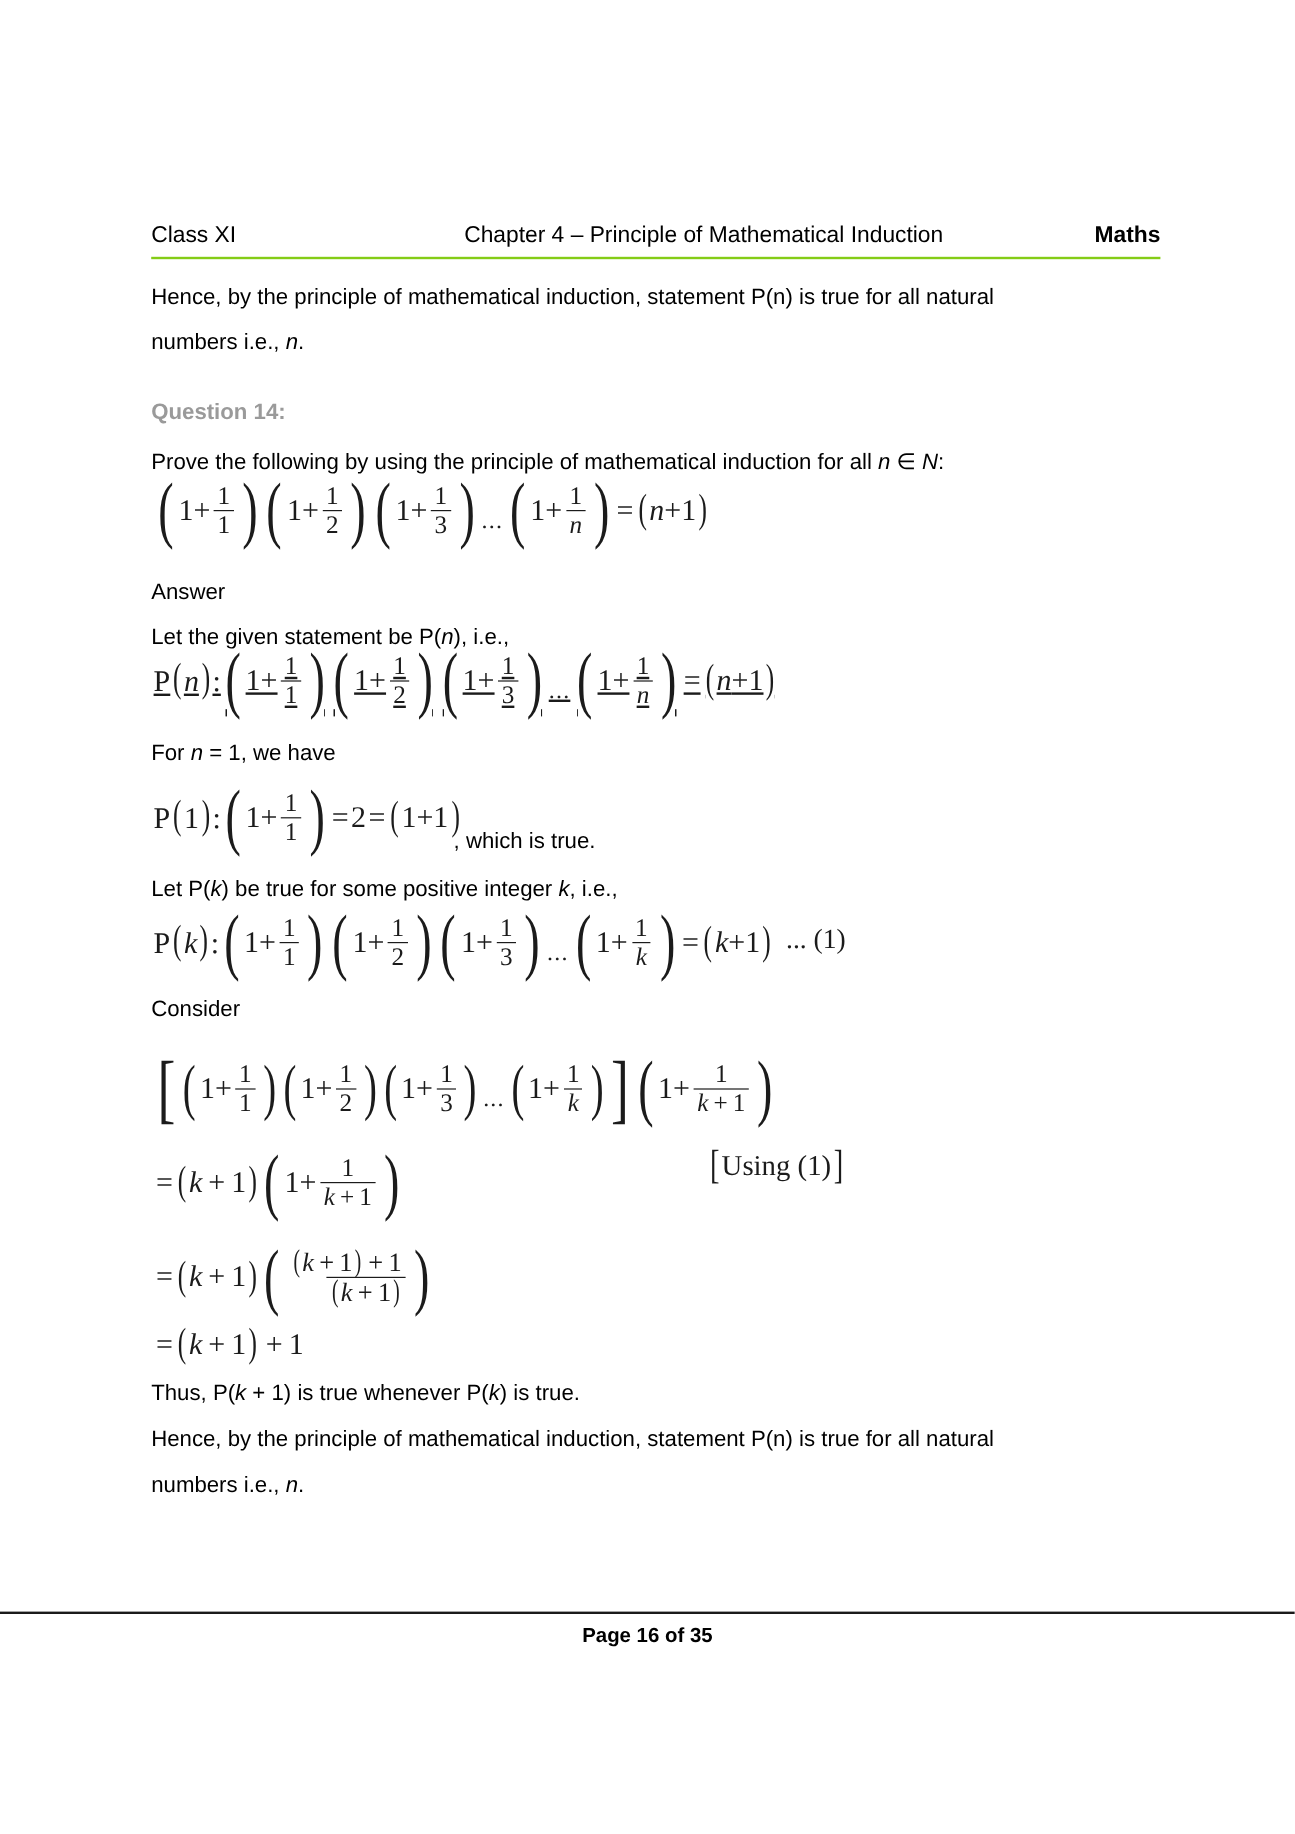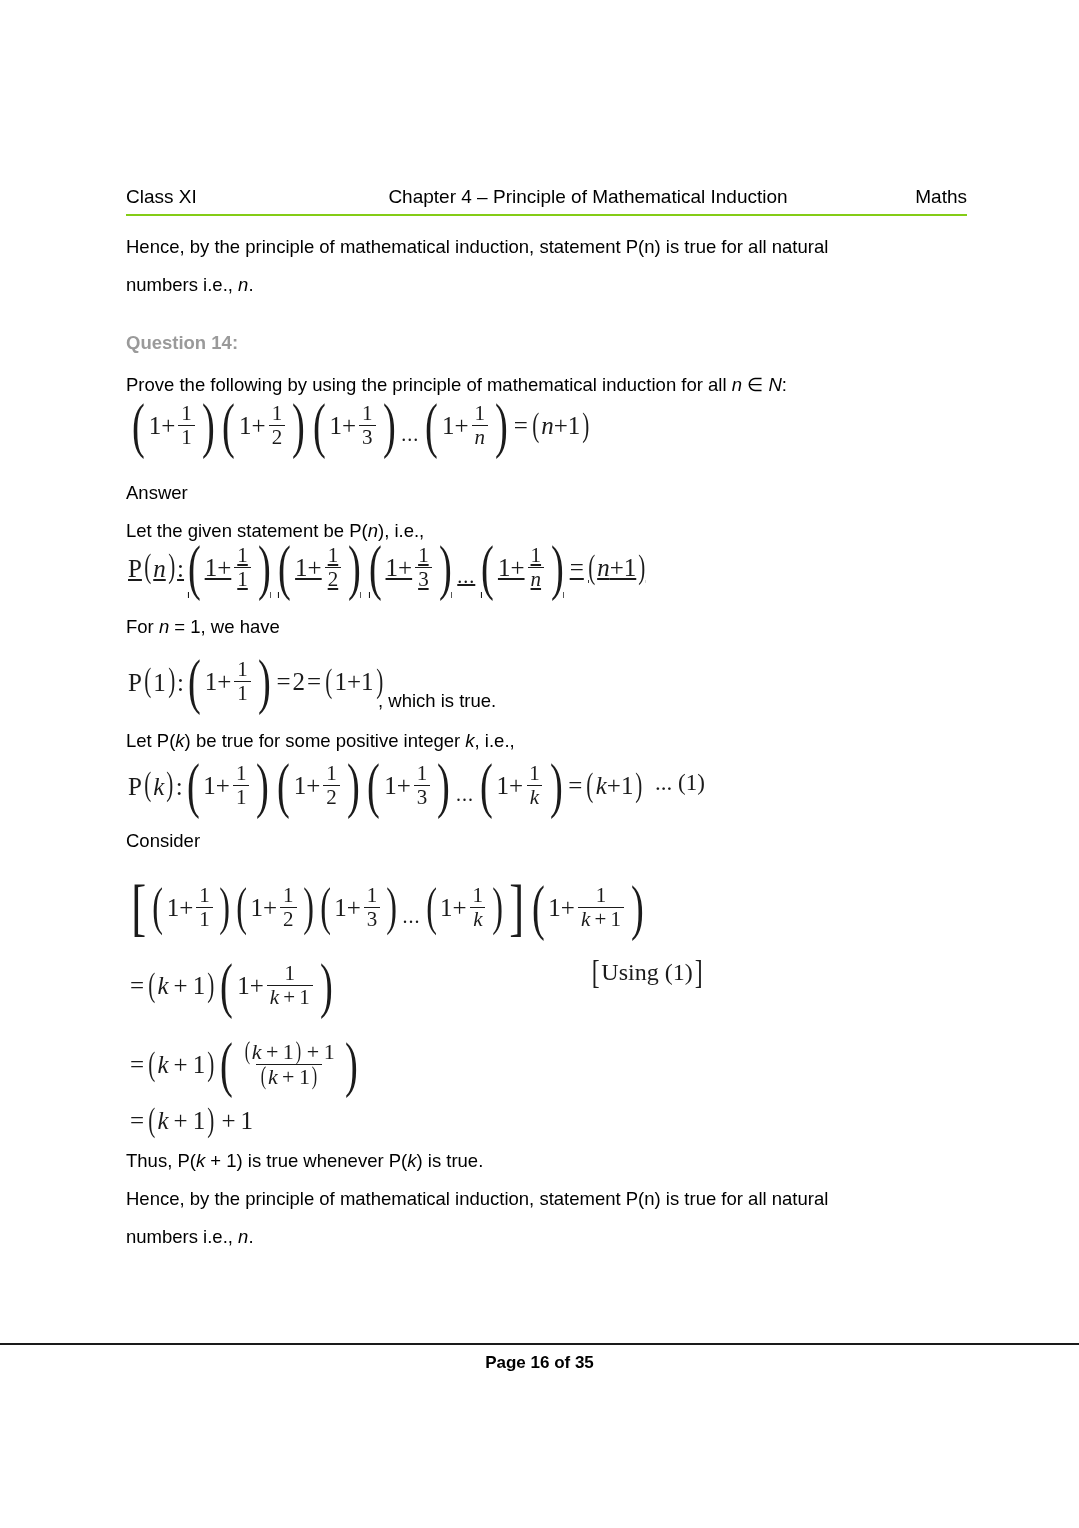--- a/index.html
+++ b/index.html
@@ -35,21 +35,21 @@
   .header-row {
     display: flex;
     align-items: baseline;
     justify-content: space-between;
     font-size: 19px;
     line-height: 26px;
     white-space: nowrap;
   }
   .hdr-left   { flex: 0 0 auto; }
   .hdr-center { flex: 0 0 auto; margin-left: 64px; }
-  .hdr-right  { flex: 0 0 auto; }
+  .hdr-right  { flex: 0 0 auto; font-weight: bold; }
 
   
   .content {
     position: absolute;
     left: 126px;
     top: 228px;
     width: 845px;
   }
   .para {
     font-size: 18.5px;
@@ -428,21 +428,21 @@
     <span class="brack sm">]</span>
   </div>
 
   <div class="math mrow" style="left:128px; top:1040px;">
     <span class="op">=</span>
     <span class="grp">
       <span class="paren sm">(</span><span class="mi">k</span> + 1<span class="paren sm">)</span>
     </span>
     <span class="grp">
       <span class="paren big">(</span>
-      <span class="frac" style="font-size:22px;">
+      <span class="frac" style="font-size:22px;align-items:flex-end;">
         <span class="num"><span class="paren sm" style="font-size:26px;">(</span><span class="mi">k</span> + 1<span class="paren sm" style="font-size:26px;">)</span> + 1</span>
         <span class="den"><span class="paren sm" style="font-size:26px;">(</span><span class="mi">k</span> + 1<span class="paren sm" style="font-size:26px;">)</span></span>
       </span>
       <span class="paren big">)</span>
     </span>
   </div>
 
   <div class="math mrow" style="left:128px; top:1108px;">
     <span class="op">=</span>
     <span class="grp">

